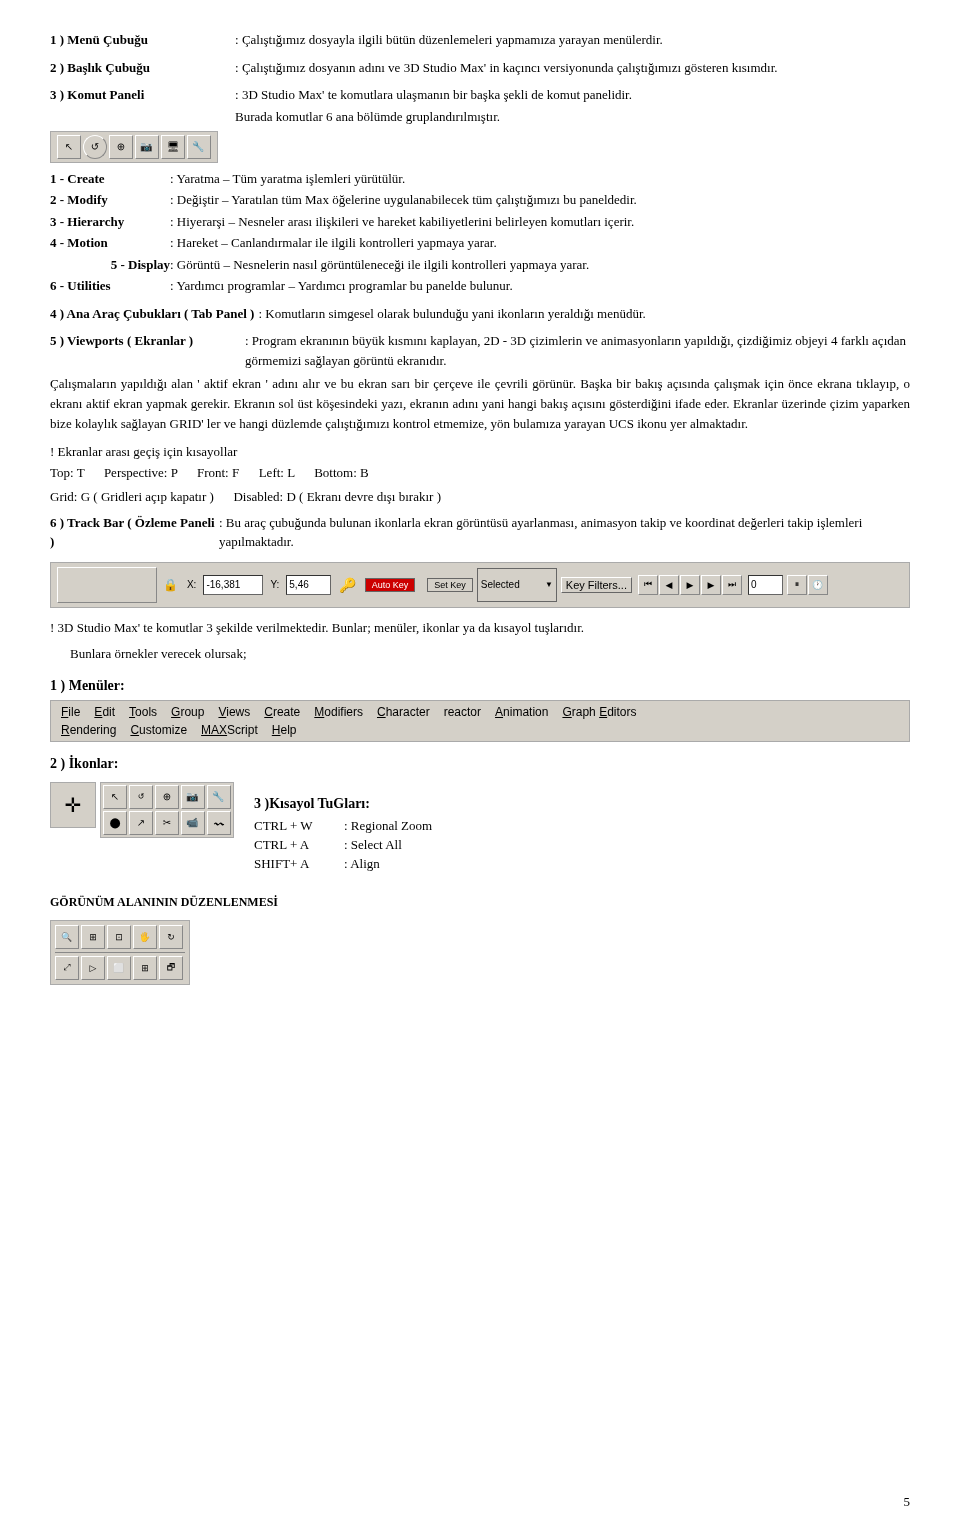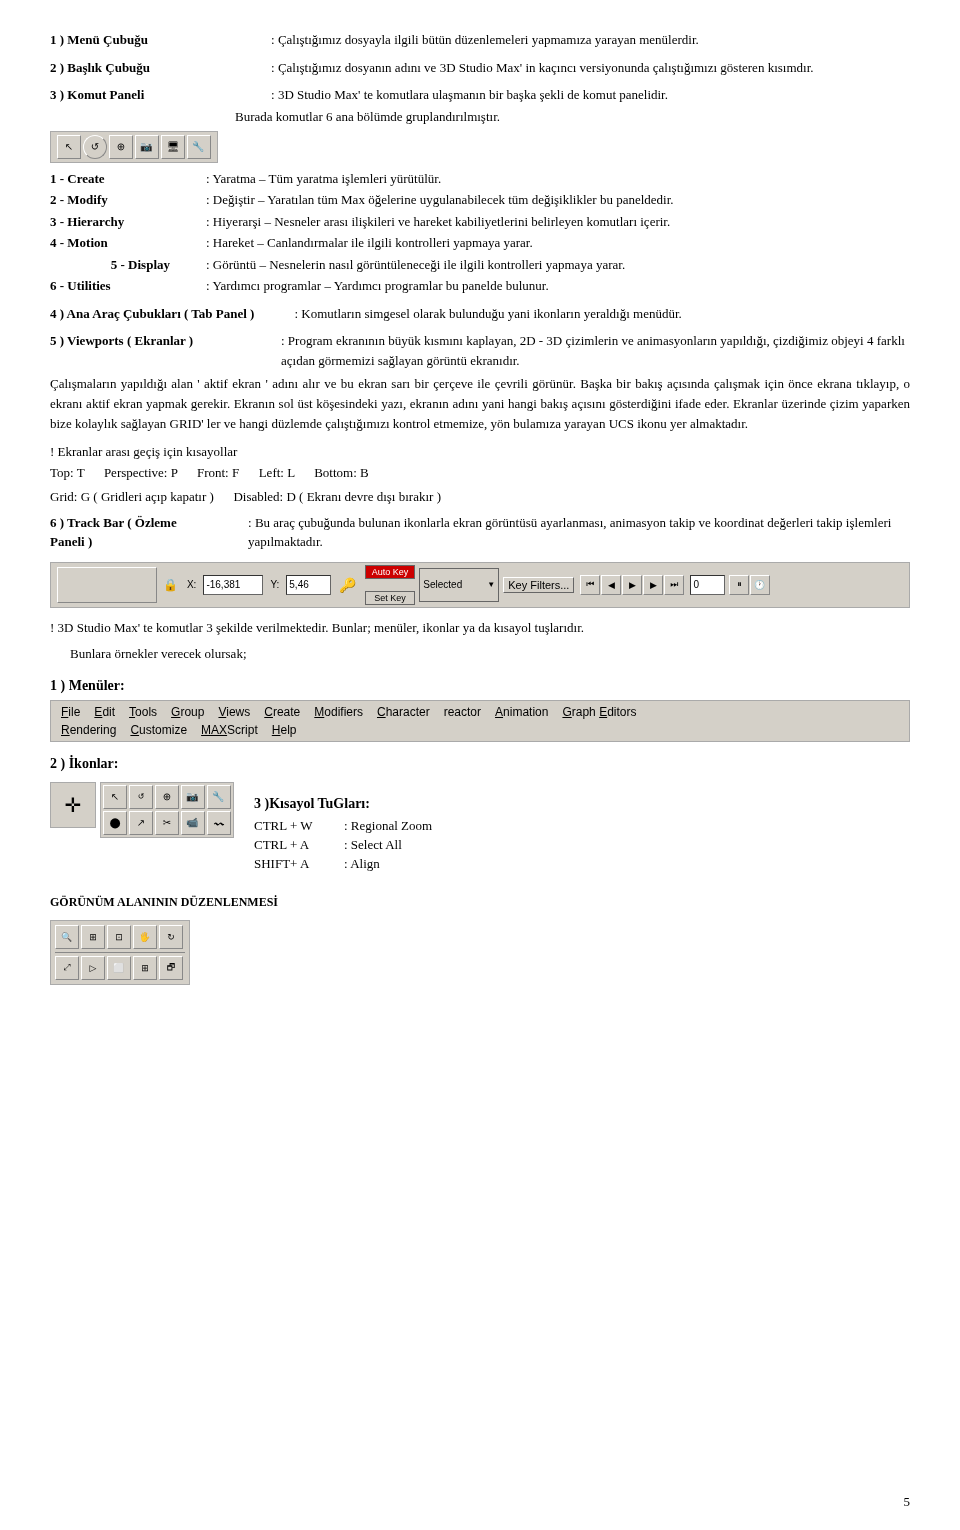--- a/index.html
+++ b/index.html
@@ -16,21 +16,20 @@
     .page-content {
       max-width: 860px;
     }
     .section {
       margin-bottom: 8px;
     }
     .section-line {
       display: flex;
       margin-bottom: 4px;
       line-height: 1.5;
-      gap: 36px;
     }
     .label-col {
       min-width: 200px;
       font-weight: normal;
     }
     .desc-col {
       flex: 1;
     }
     p {
       line-height: 1.55;
@@ -233,21 +232,21 @@
       </div>
     </div>
 
     <div style="margin-left:0px;">
       <div class="section-line" style="margin-bottom:2px;">
         <span style="min-width:120px; font-weight:bold;">1 - Create</span>
         <span>: Yaratma – Tüm yaratma işlemleri yürütülür.</span>
       </div>
       <div class="section-line" style="margin-bottom:2px;">
         <span style="min-width:120px; font-weight:bold;">2 - Modify</span>
-        <span>: Değiştir – Yaratılan tüm Max öğelerine uygulanabilecek tüm değişiklikler bu paneldedir.</span>
+        <span>: Değiştir – Yaratılan tüm Max öğelerine uygulanabilecek tüm çalıştığımızı bu paneldedir.</span>
       </div>
       <div class="section-line" style="margin-bottom:2px;">
         <span style="min-width:120px; font-weight:bold;">3 - Hierarchy</span>
         <span>: Hiyerarşi – Nesneler arası ilişkileri ve hareket kabiliyetlerini belirleyen komutları içerir.</span>
       </div>
       <div class="section-line" style="margin-bottom:2px;">
         <span style="min-width:120px; font-weight:bold;">4 - Motion</span>
         <span>: Hareket – Canlandırmalar ile ilgili kontrolleri yapmaya yarar.</span>
       </div>
       <div class="section-line" style="margin-bottom:2px;text-align:right;">
@@ -315,21 +314,21 @@
 
     <div style="font-size:12px; padding:0 2px;">🔒</div>
 
     <span class="tb-label">X:</span>
     <input class="tb-input" style="width: 60px;" value="-16,381">
     <span class="tb-label">Y:</span>
     <input class="tb-input" style="width: 45px;" value="5,46">
 
     <div style="font-size:14px; padding:0 4px;">🔑</div>
 
-    <div style="display:flex; flex-direction:column; gap:12px;">
+    <div style="display:flex; flex-direction:row; gap:12px;">
       <button style="background:#c00; color:#fff; border:1px solid #666; font-size:9px; padding:1px 6px; cursor:pointer; font-family:Arial;">Auto Key</button>
       <button style="background:#d4d0c8; border:1px solid #666; font-size:9px; padding:1px 6px; cursor:pointer; font-family:Arial;">Set Key</button>
     </div>
 
     <div class="tb-dropdown" style="width:80px;">
       <span>Selected</span>
       <span class="tb-dropdown-arrow">▼</span>
     </div>
 
     <button style="background:#d4d0c8; border:1px solid #666; border-top-color:#fff; border-left-color:#fff; font-size:11px; padding:1px 4px; cursor:pointer; font-family:Arial;">Key Filters...</button>

